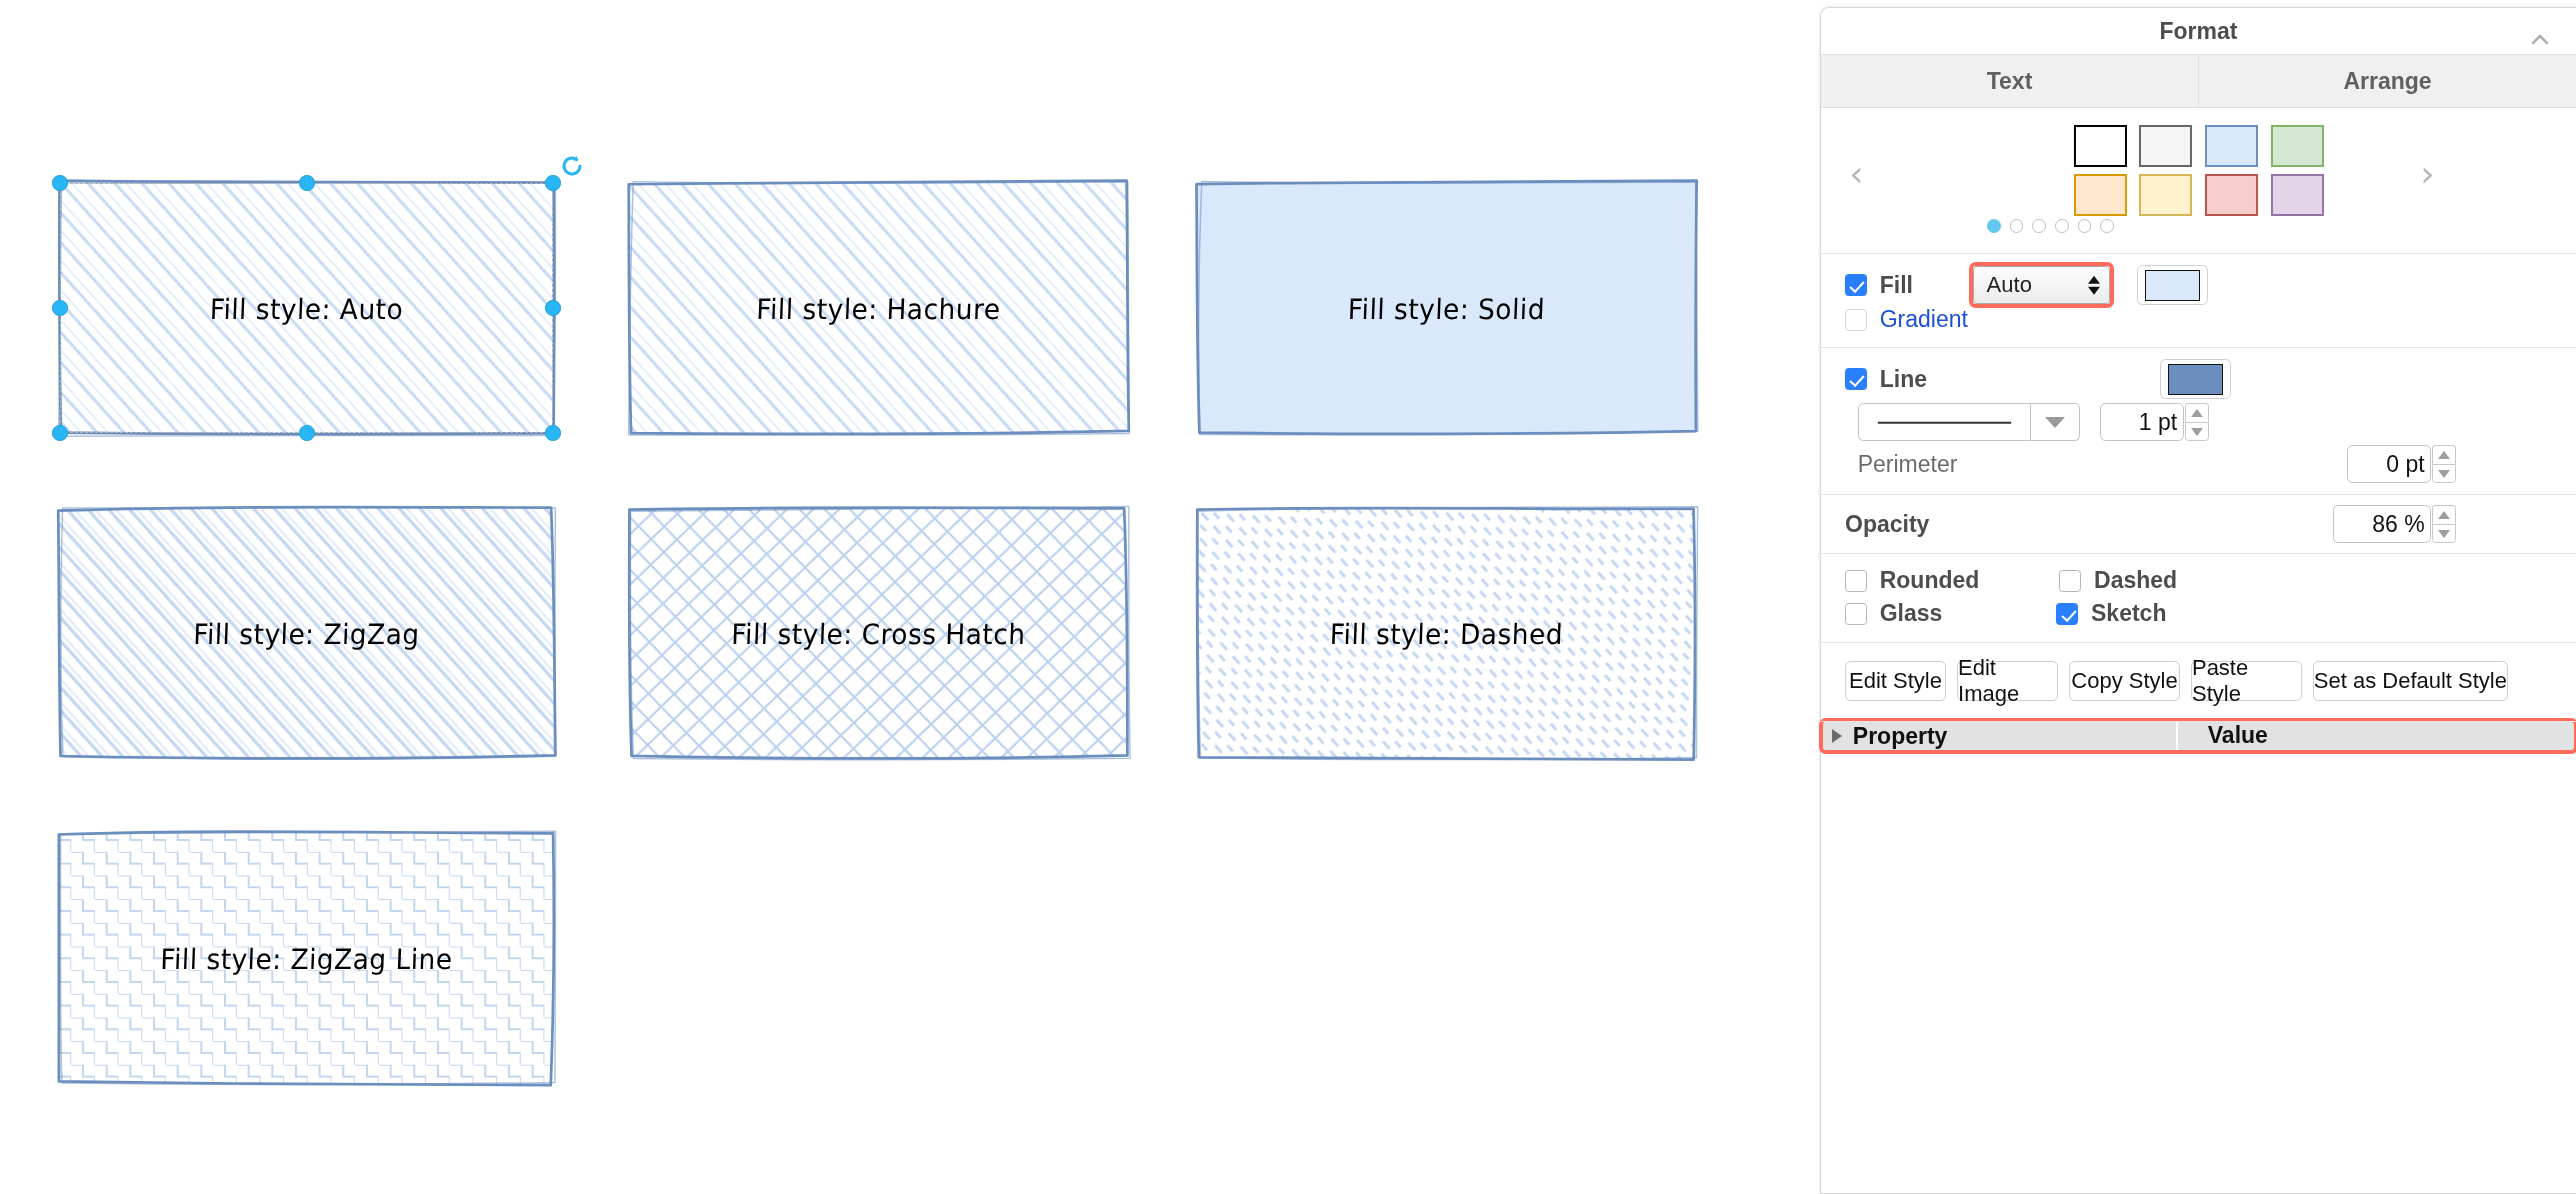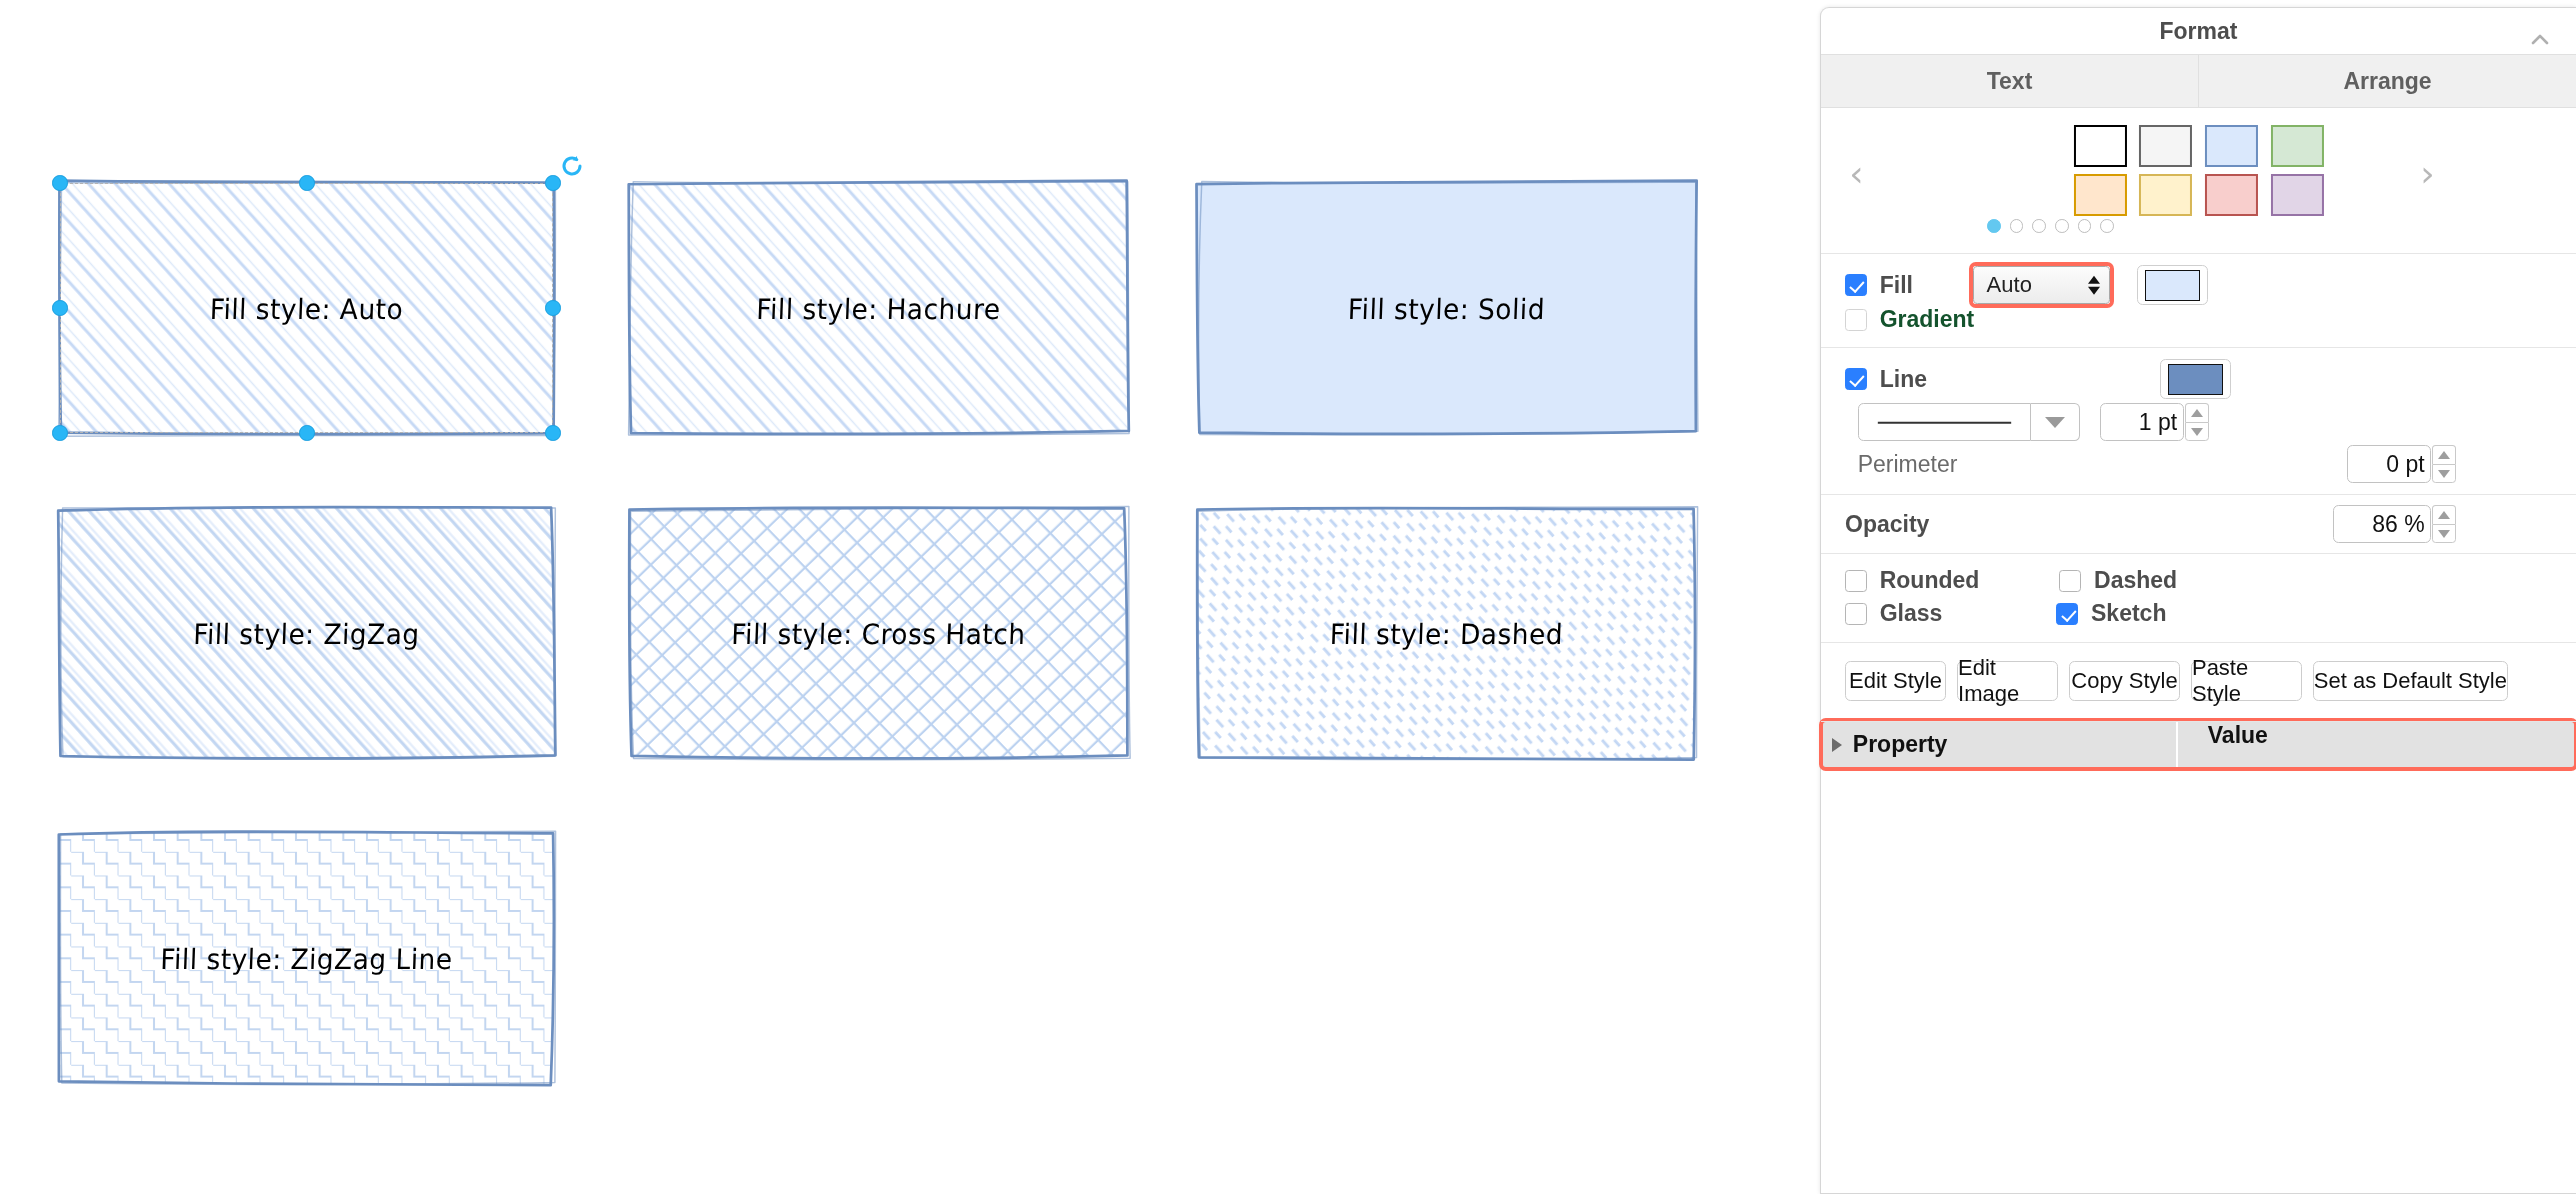--- a/index.html
+++ b/index.html
@@ -79,21 +79,21 @@
   }
   .arrow-l { left: 22px; }
   .arrow-r { right: 135px; }
   .dots { position: absolute; left: 166px; top: 111px; display: flex; gap: 9px; }
   .dot { width: 13.7px; height: 13.7px; border-radius: 50%; border: 1.4px solid #bdbdbd; background: #fff; cursor: pointer; }
   .dot.on { background: #63c8f0; border-color: #63c8f0; }
 
   
   .row { display: flex; align-items: center; padding: 0 24px; min-height: 49px; }
   .lbl { font-size: 23px; font-weight: 700; color: #4d4d4d; }
-  .lbl.muted { font-weight: 700; color: #14532d; }
+  .lbl.muted { font-weight: 400; color: #1d4ed8; }
   .lbl.normal { font-weight: 400; color: #555; }
 
   .cb {
     width: 22px; height: 22px; border: 1.4px solid #b5b5b5; border-radius: 3.6px;
     background: #fff; margin-right: 12.7px; flex: 0 0 auto; position: relative; cursor: pointer;
   }
   .cb.checked { background: #2a7fff; border-color: #2a7fff; }
   .cb.checked::after {
     content: ""; position: absolute; left: 7.3px; top: 2.7px; width: 5.5px; height: 12px;
     border: solid #fff; border-width: 0 2.7px 2.7px 0; transform: rotate(42deg);
@@ -155,21 +155,21 @@
   .btn {
     height: 40px; border: 0.9px solid #cdcdcd; border-radius: 5.5px; background: #fff;
     font-size: 22px; color: #111; display: flex; align-items: center; justify-content: center;
     cursor: pointer; font-family: "Liberation Sans", sans-serif;
   }
   .btn-grid { padding: 18px 24px 20px 24px; display: flex; flex-direction: row; gap: 11px; }
   .btn-row { display: flex; gap: 11px; }
   .btn-row .btn { flex: 1; }
 
   .prop-header {
-    display: flex; height: 45px; background: #e2e2e2; align-items: center;
+    display: flex; height: 28px; background: #e2e2e2; align-items: center;
   }
   .prop-col-a { width: 355px; display: flex; align-items: center; padding-left: 9px; border-right: 2.7px solid #fff; height: 100%; }
   .prop-col-b { flex: 1; display: flex; align-items: flex-start; padding-left: 30px; height: 100%; }
   .prop-tri { width: 0; height: 0; border-top: 7.3px solid transparent; border-bottom: 7.3px solid transparent; border-left: 10px solid #6b6b6b; margin-right: 11px; }
   .prop-txt { font-size: 23px; font-weight: 700; color: #111; }
 </style>
 </head>
 <body>
 
 <div id="root">

